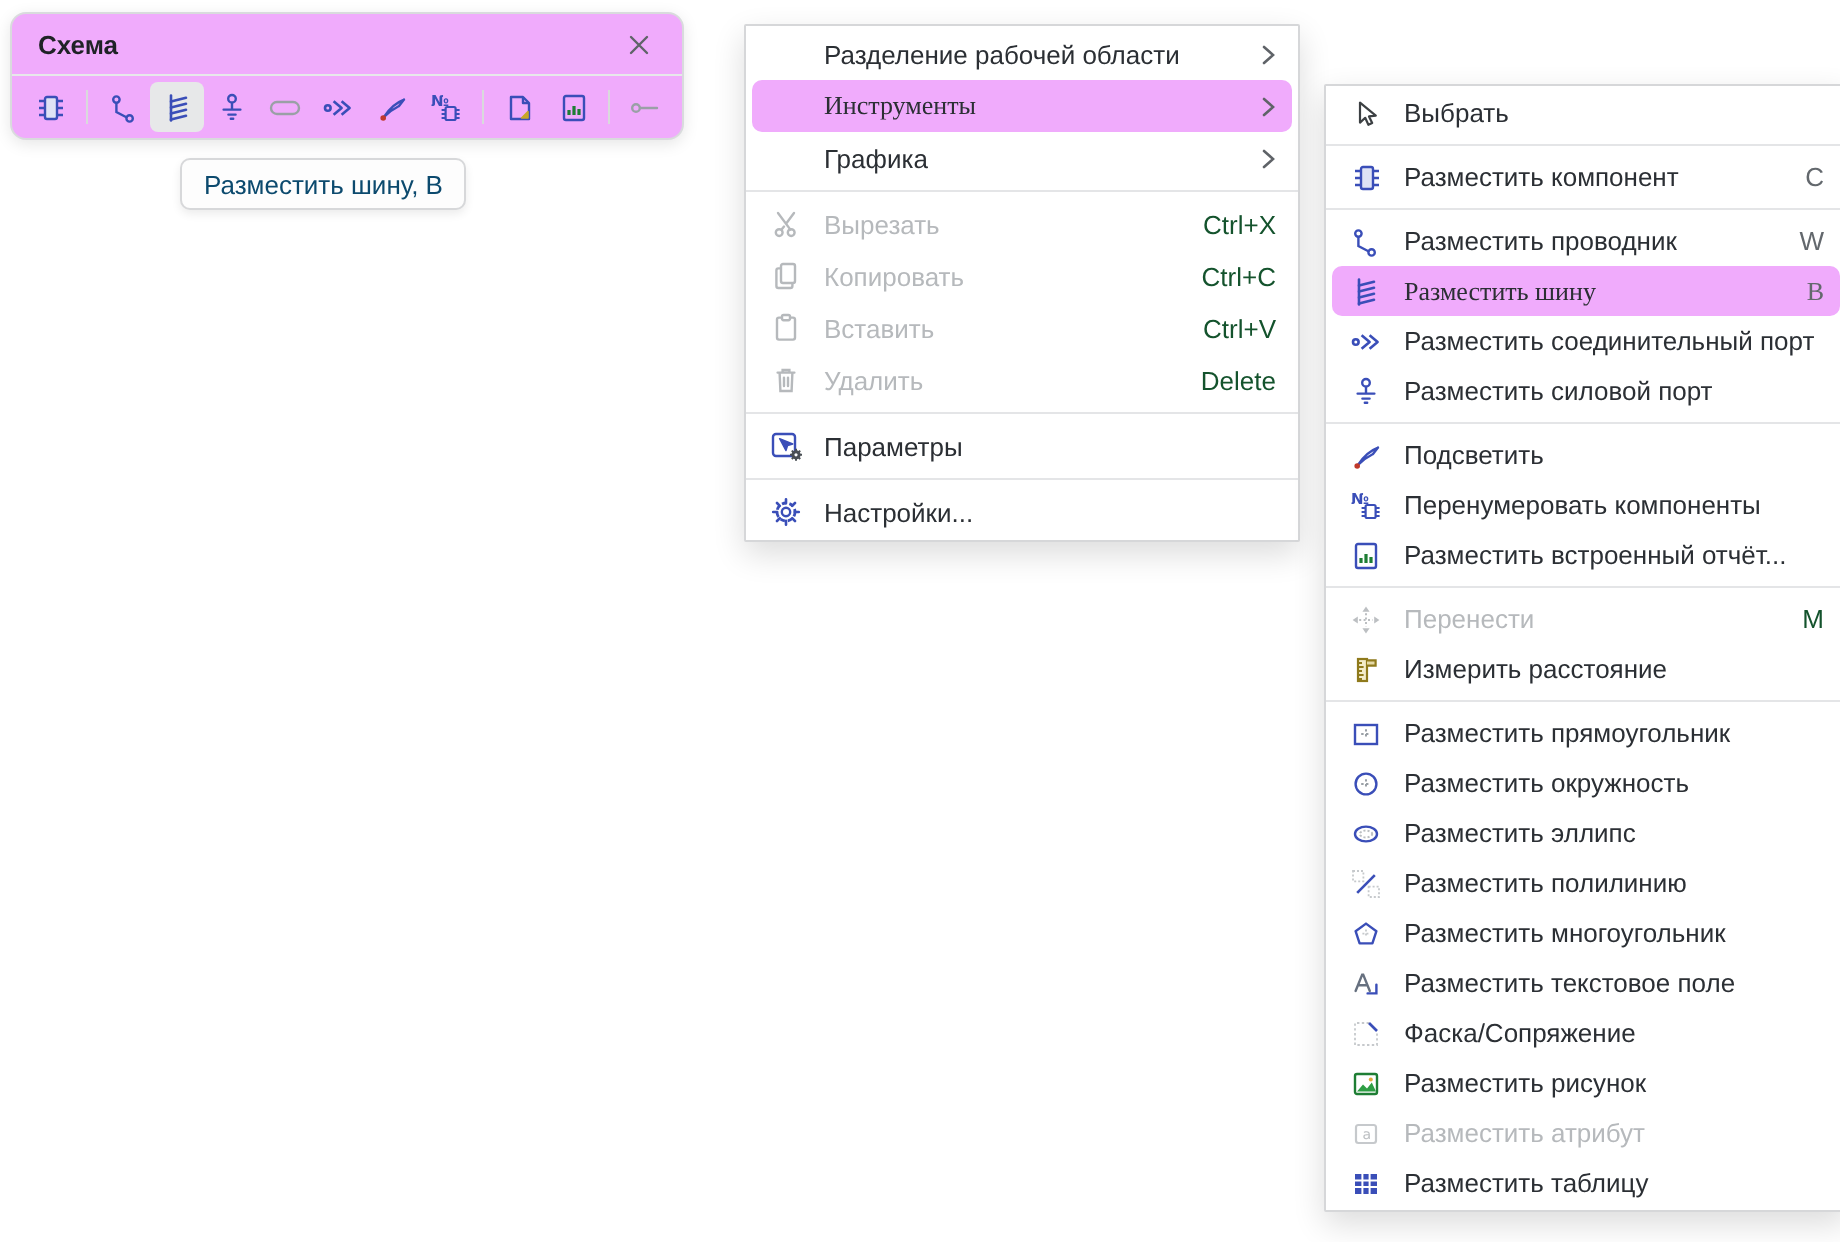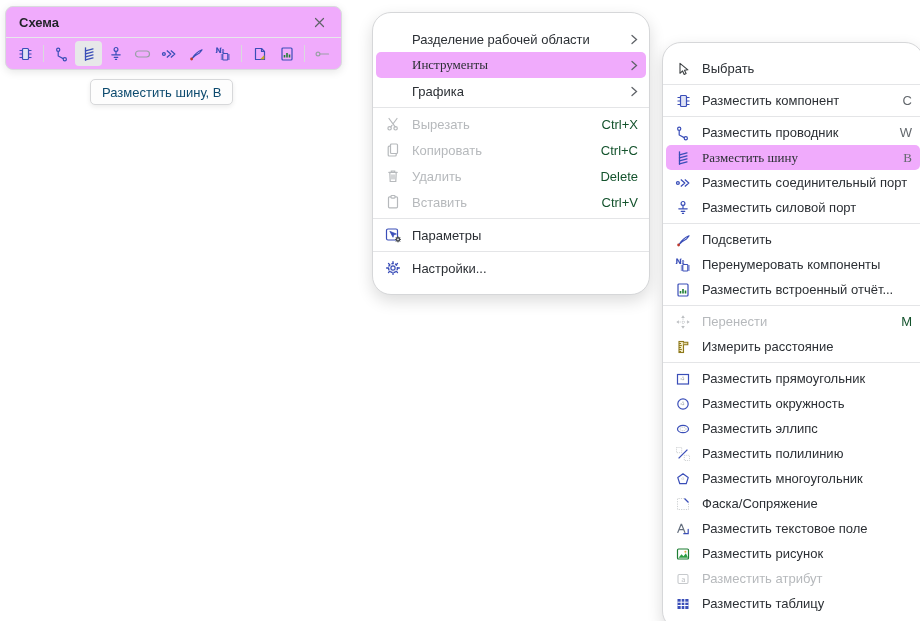--- a/index.html
+++ b/index.html
@@ -29,21 +29,21 @@
   .tooltip {
     position:absolute; left:90px; top:79px; height:26px;
     display:flex; align-items:center; padding:0 11px;
     background:#fdfdfd; border:1px solid #d7d8da; border-radius:5px;
     box-shadow:0 2px 5px rgba(0,0,0,.08);
     font-size:13px; color:#0c4a6e; white-space:nowrap;
   }
   
   .menu {
     position:absolute; background:#ffffff; border:1px solid #d6d7d9;
-    border-radius:19px; box-shadow:0 6px 16px rgba(0,0,0,.14); padding:13px 0;
+    border-radius:1px; box-shadow:0 6px 16px rgba(0,0,0,.14); padding:1px 0;
   }
   #context-menu { left:372px; top:12px; width:278px; }
   #tools-submenu { left:662px; top:42px; width:262px; }
   .mi {
     display:flex; align-items:center; margin:0 3px; padding:0 8px 0 8px;
     border-radius:5px; font-size:13px; color:#2b2f34; white-space:nowrap;
   }
   #context-menu .mi { height:26px; }
   #tools-submenu .mi { height:25px; }
   .mi.hl { background:#f0abfc;font-family:Liberation Serif, serif; }
@@ -190,36 +190,36 @@
         <svg width="16" height="16" viewBox="0 0 16 16" fill="none" stroke="#b6b9bc" stroke-width="1.2" stroke-linejoin="round">
           <rect x="5.5" y="2" width="7" height="9.5" rx="1"></rect>
           <path d="M5.5 4.2H4.2c-.6 0-1 .4-1 1V13c0 .6.4 1 1 1h6c.6 0 1-.4 1-1v-1.3"></path>
         </svg>
       </span>
     <span class="lbl">Копировать</span>
     <span class="sc">Ctrl+C</span>
   </div>
   <div class="mi disabled">
     <span class="ic">
-        <svg width="16" height="16" viewBox="0 0 16 16" fill="none" stroke="#b6b9bc" stroke-width="1.2" stroke-linecap="round">
-          <path d="M3.8 4.3h8.4M6.3 4.3V3h3.4v1.3M4.8 4.3l.4 9.2h5.6l.4-9.2M7 6.8v4.2M9 6.8v4.2"></path>
-        </svg>
-      </span>
-    <span class="lbl">Удалить</span>
-    <span class="sc">Delete</span>
-  </div>
-  <div class="mi disabled">
-    <span class="ic">
         <svg width="16" height="16" viewBox="0 0 16 16" fill="none" stroke="#b6b9bc" stroke-width="1.2" stroke-linejoin="round">
           <rect x="3.5" y="2.8" width="9" height="11" rx="1"></rect>
           <rect x="6" y="1.5" width="4" height="2.6" rx="0.8" fill="#fff"></rect>
         </svg>
       </span>
     <span class="lbl">Вставить</span>
     <span class="sc">Ctrl+V</span>
+  </div>
+  <div class="mi disabled">
+    <span class="ic">
+        <svg width="16" height="16" viewBox="0 0 16 16" fill="none" stroke="#b6b9bc" stroke-width="1.2" stroke-linecap="round">
+          <path d="M3.8 4.3h8.4M6.3 4.3V3h3.4v1.3M4.8 4.3l.4 9.2h5.6l.4-9.2M7 6.8v4.2M9 6.8v4.2"></path>
+        </svg>
+      </span>
+    <span class="lbl">Удалить</span>
+    <span class="sc">Delete</span>
   </div>
   <div class="sep"></div>
   <div class="mi">
     <span class="ic">
         <svg width="17" height="16" viewBox="0 0 17 16" fill="none">
           <rect x="1.5" y="2" width="11" height="11" rx="1.5" stroke="#3a4eb8" stroke-width="1.2"></rect>
           <path d="M4.8 4.3l3.2 6 .8-2.5 2.6-.8z" fill="#3a4eb8" stroke="#3a4eb8" stroke-width="0.7" stroke-linejoin="round"></path>
           <circle cx="13" cy="12.4" r="2.3" fill="#4a4f54"></circle>
           <path d="M13 9.4v6M10 12.4h6M10.9 10.3l4.2 4.2M15.1 10.3l-4.2 4.2" stroke="#4a4f54" stroke-width="1"></path>
           <circle cx="13" cy="12.4" r="0.8" fill="#fff"></circle>
@@ -397,39 +397,39 @@
     <span class="ic">
         <svg width="16" height="16" viewBox="0 0 16 16" fill="none">
           <path d="M8 2.8l5.2 3.8-2 6.1H4.8l-2-6.1z" stroke="#3a4eb8" stroke-width="1.2" stroke-linejoin="round"></path>
           <path d="M8 5.8v3.6M6.2 7.8h3.6" stroke="#c6c9cc" stroke-width="0.9" stroke-dasharray="1 1"></path>
         </svg>
       </span>
     <span class="lbl">Разместить многоугольник</span>
   </div>
   <div class="mi">
     <span class="ic">
-        <svg width="16" height="16" viewBox="0 0 16 16" fill="none">
-          <path d="M9.5 2.5h-7v11h11v-7" stroke="#c6c9cc" stroke-width="0.9" stroke-dasharray="1.2 1.2"></path>
-          <path d="M9.5 2.5l4 4" stroke="#3a4eb8" stroke-width="1.3"></path>
-        </svg>
-      </span>
-    <span class="lbl">Фаска/Сопряжение</span>
-  </div>
-  <div class="mi">
-    <span class="ic">
         <svg width="16" height="16" viewBox="0 0 16 16" fill="none" stroke-linecap="round">
           <path d="M2.8 11.5L6.1 3.3h.5l3.3 8.2M4.2 8.6h4.3" stroke="#66707f" stroke-width="1.2"></path>
           <path d="M13.2 8.3v4.4H8.8" stroke="#3a4eb8" stroke-width="1.2"></path>
         </svg>
       </span>
     <span class="lbl">Разместить текстовое поле</span>
   </div>
   <div class="mi">
     <span class="ic">
         <svg width="16" height="16" viewBox="0 0 16 16" fill="none">
+          <path d="M9.5 2.5h-7v11h11v-7" stroke="#c6c9cc" stroke-width="0.9" stroke-dasharray="1.2 1.2"></path>
+          <path d="M9.5 2.5l4 4" stroke="#3a4eb8" stroke-width="1.3"></path>
+        </svg>
+      </span>
+    <span class="lbl">Фаска/Сопряжение</span>
+  </div>
+  <div class="mi">
+    <span class="ic">
+        <svg width="16" height="16" viewBox="0 0 16 16" fill="none">
           <rect x="2.5" y="3" width="11" height="10" rx="1" stroke="#1e7e34" stroke-width="1.2"></rect>
           <path d="M3.5 11.8l3-3.6 2 2 2.4-3 2.1 4.6z" fill="#2e9e44"></path>
           <circle cx="10.4" cy="5.7" r="1" fill="#e2a93c"></circle>
         </svg>
       </span>
     <span class="lbl">Разместить рисунок</span>
   </div>
   <div class="mi disabled">
     <span class="ic">
         <svg width="16" height="16" viewBox="0 0 16 16" fill="none">

